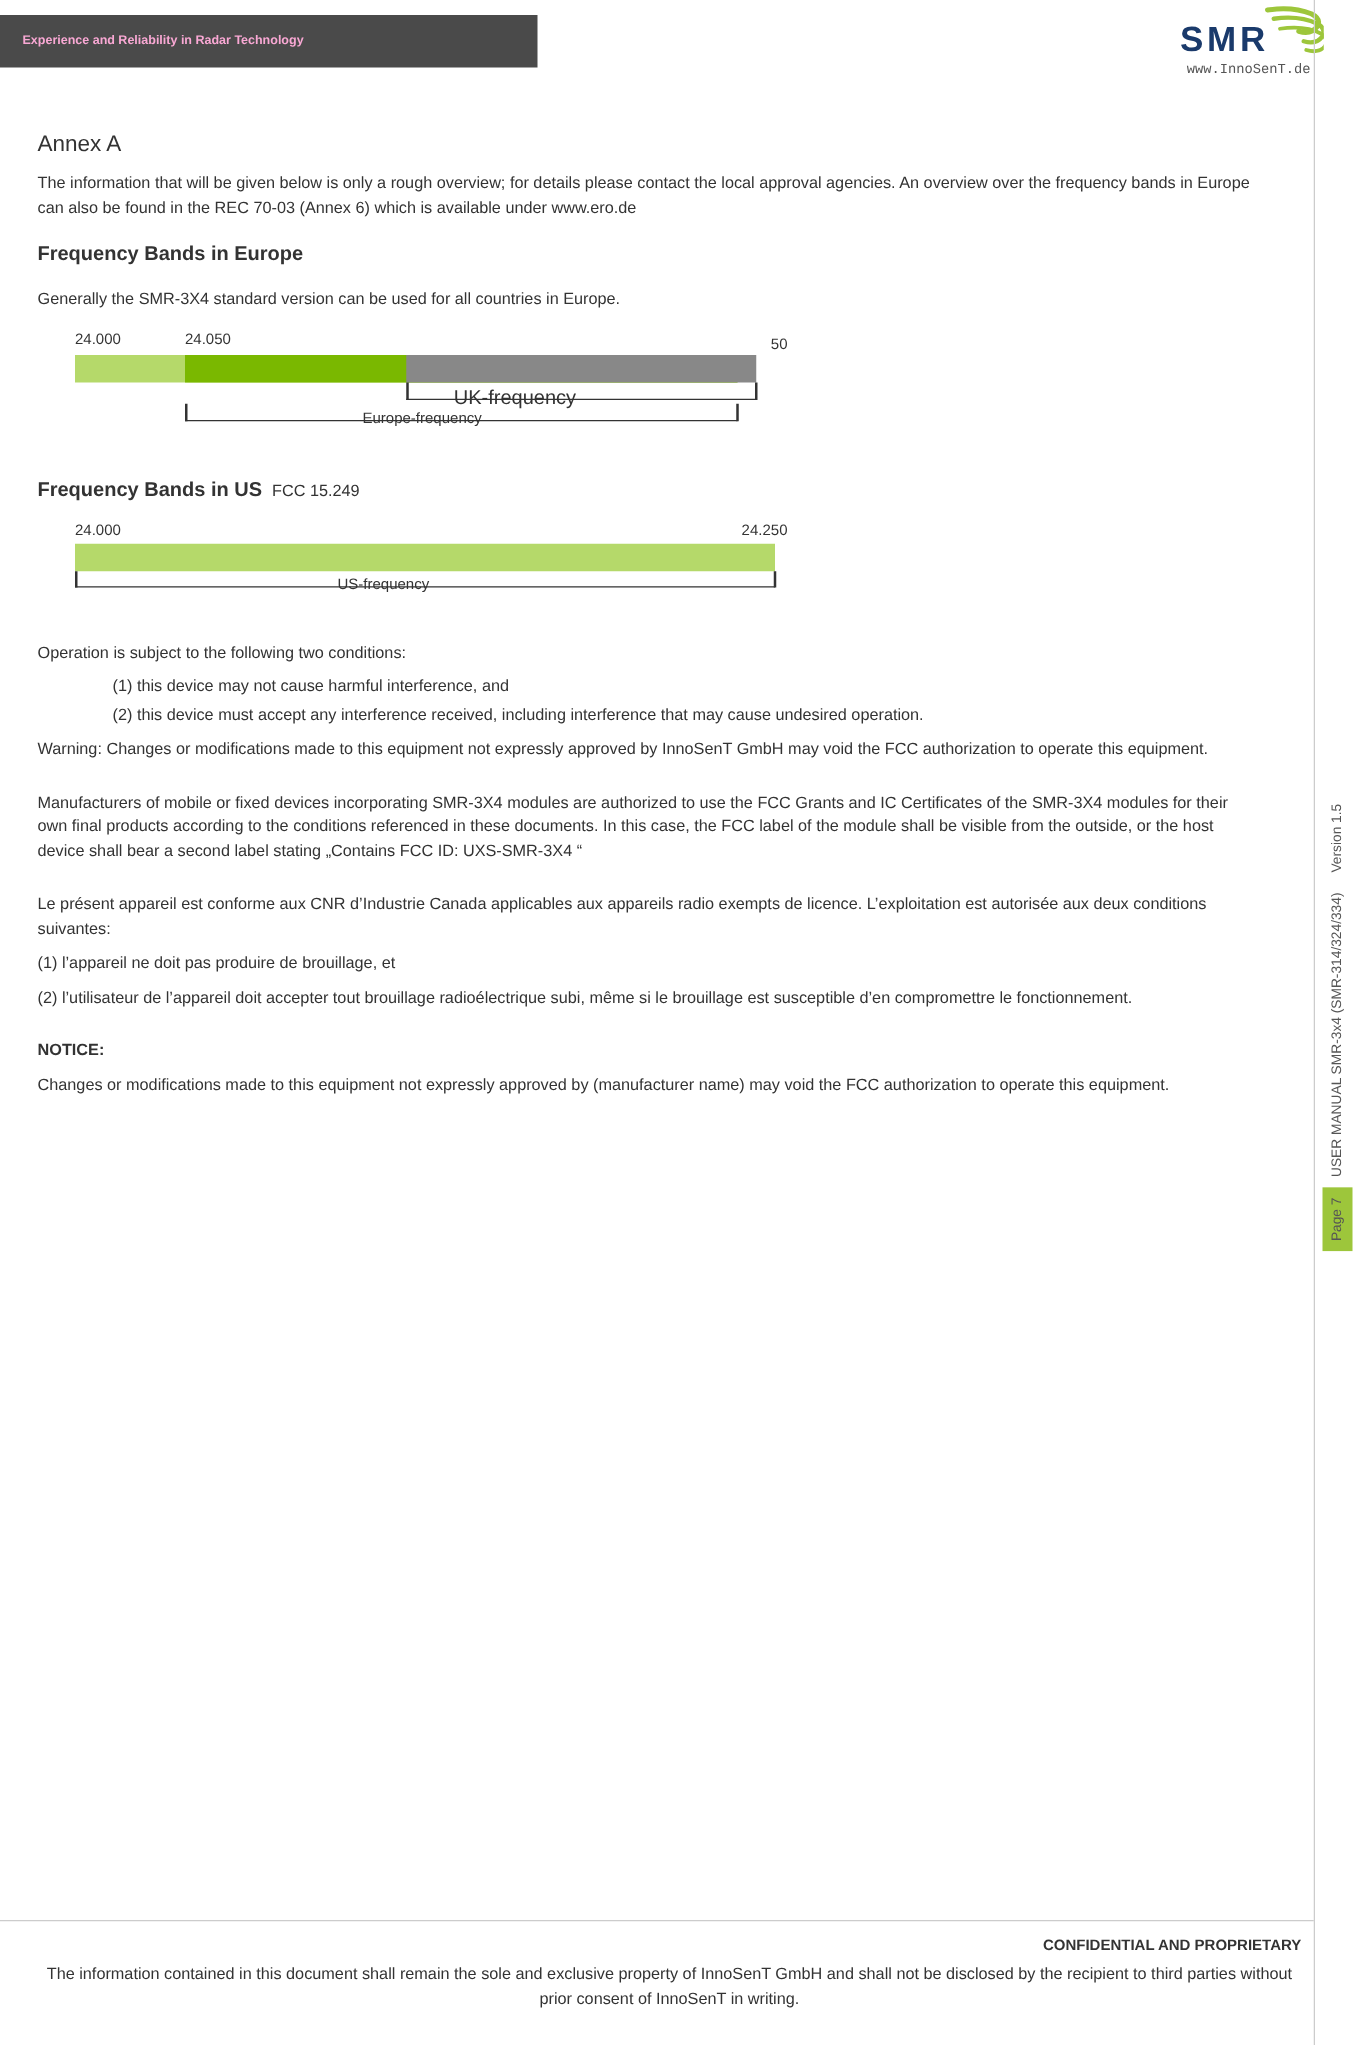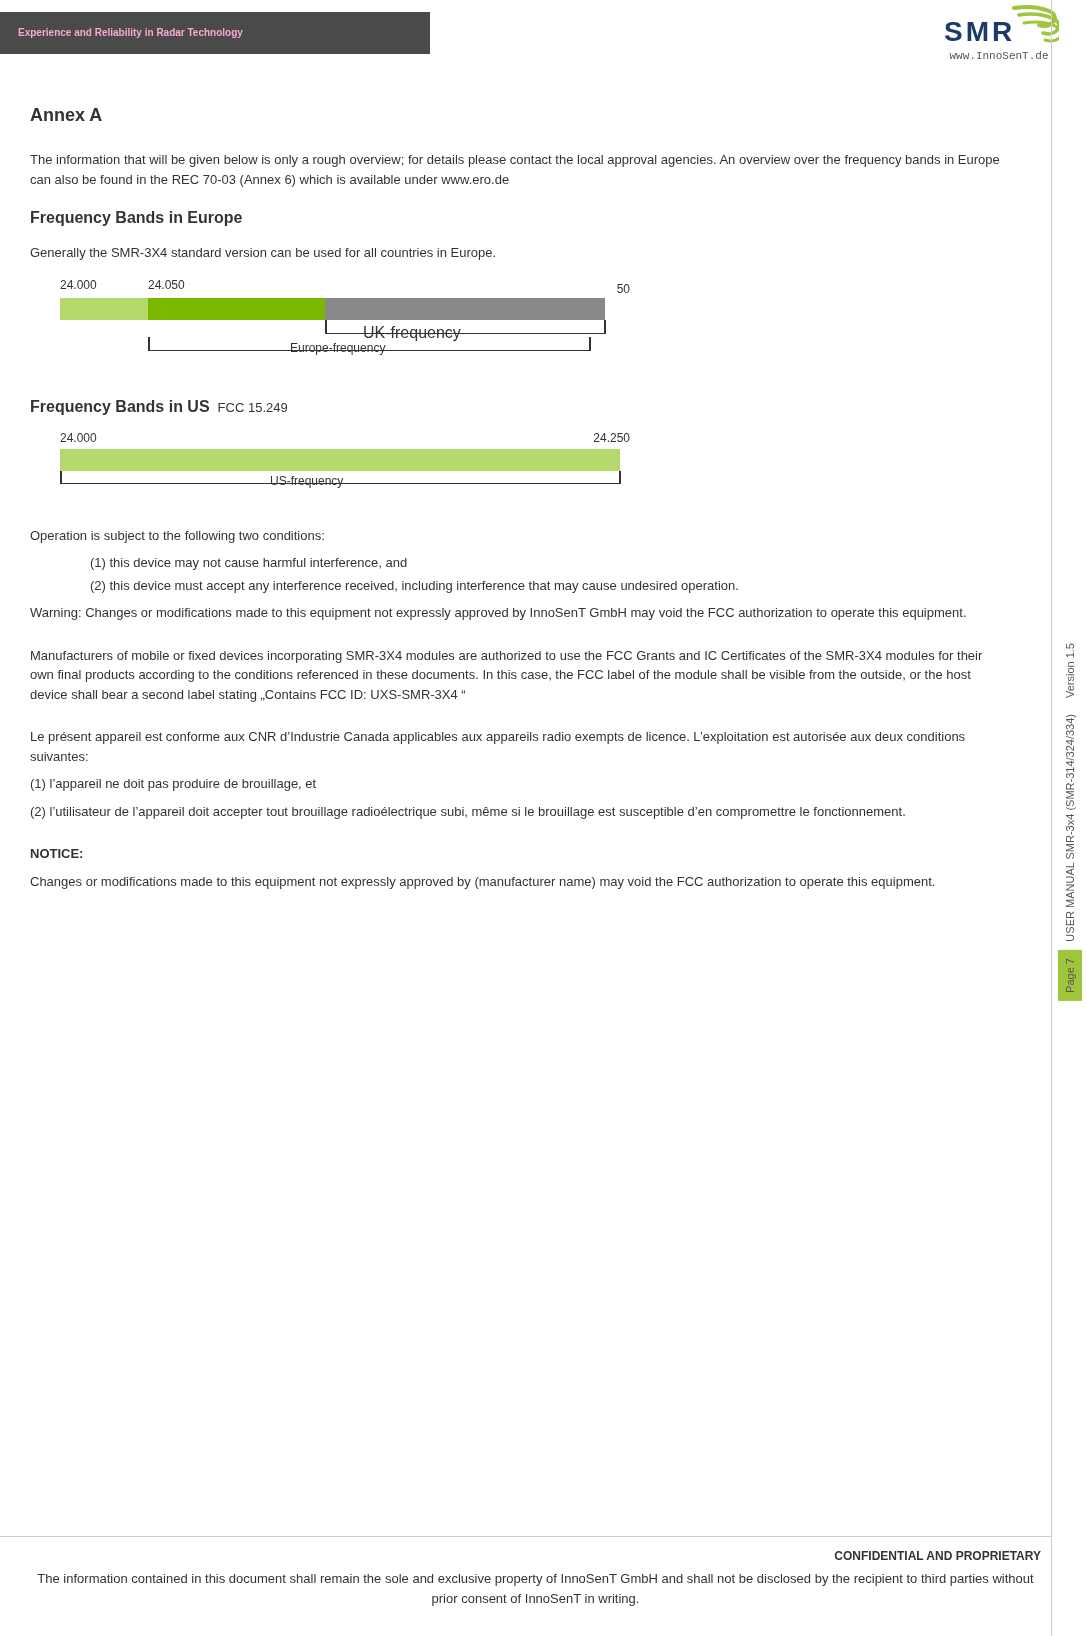--- a/index.html
+++ b/index.html
@@ -80,23 +80,23 @@
     }
 
     
     .main-content {
       padding: 20px 50px 20px 30px;
       margin-right: 36px;
     }
 
     h2 {
       font-size: 18px;
-      font-weight: bold;
-      color: #333;
-      margin-bottom: 24px;
+      font-weight: normal;
+      color: #333;
+      margin-bottom: 10px;
       margin-top: 20px;
     }
 
     h3 {
       font-size: 16px;
       font-weight: bold;
       color: #333;
       margin-bottom: 16px;
       margin-top: 20px;
     }

